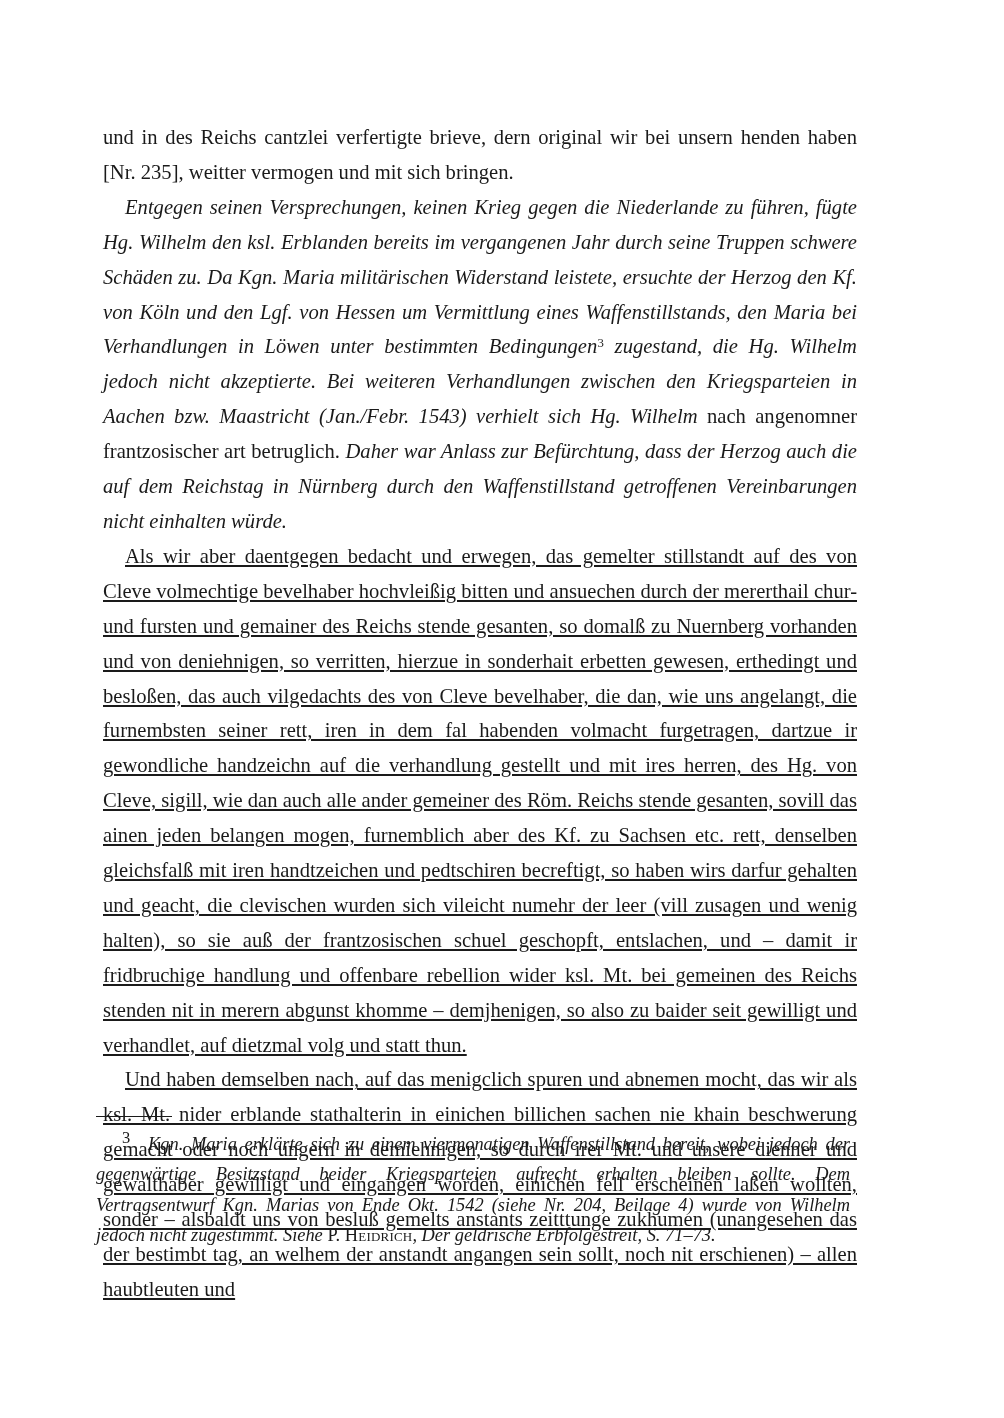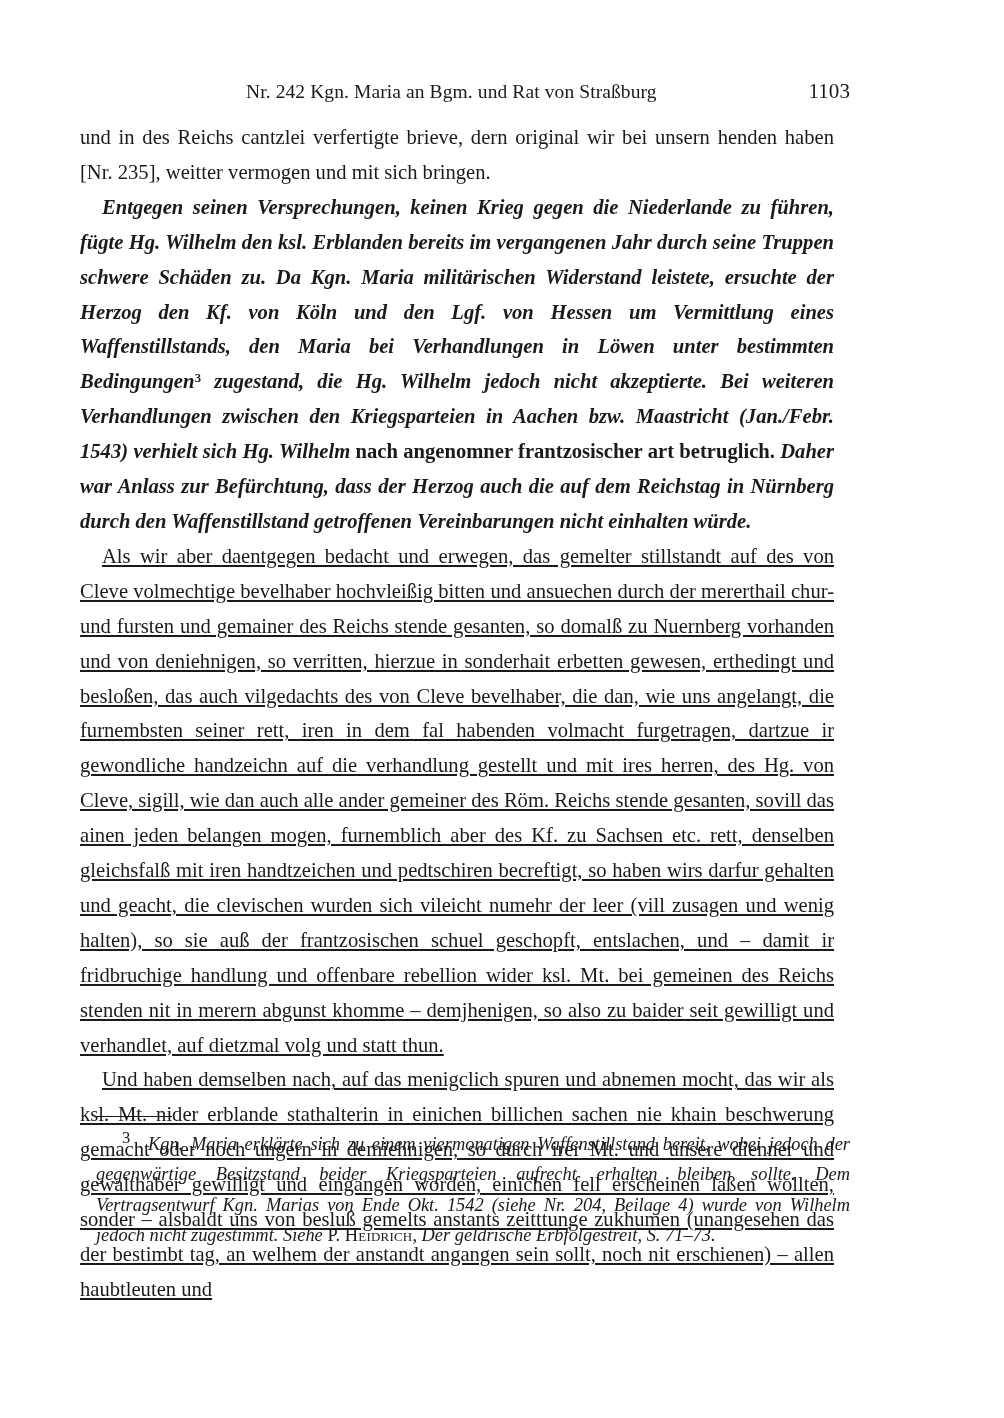--- a/index.html
+++ b/index.html
@@ -47,21 +47,21 @@
     white-space: nowrap;
   }
   .running-head .folio {
     font-size: 21px;
     white-space: nowrap;
   }
 
   
   .textblock {
     position: absolute;
-    left: 80px;
+    left: 103px;
     top: 120px;
     width: 754px;
   }
 
   p {
     margin: 0;
     font-size: 20.6px;
     line-height: 34.9px;
     text-align: justify;
     text-justify: inter-word;
@@ -71,21 +71,20 @@
   p.indent {
     text-indent: 22px;
     text-decoration: underline;
   }
   p.noindent {
     text-indent: 0;
   }
   p.summary {
     font-style: italic;
     text-indent: 22px;
-    font-weight: bold;
   }
   
   .roman {
     font-style: normal;
   }
 
   sup.fn-ref {
     font-size: 0.62em;
     vertical-align: 0.52em;
     line-height: 0;
@@ -129,24 +128,20 @@
     font-variant: small-caps;
     font-feature-settings: "smcp" 1;
     letter-spacing: 0.2px;
   }
 </style>
 </head>
 <body>
 
 <div class="page">
 
-  <div class="running-head">
-    <span class="head-title">Nr. 242  Kgn. Maria an Bgm. und Rat von Straßburg</span>
-    <span class="folio">1103</span>
-  </div>
 
   <div class="textblock">
 
     <p class="noindent">und in des Reichs cantzlei verfertigte brieve, dern original wir bei unsern henden haben [Nr. 235], weitter vermogen und mit sich bringen.</p>
 
     <p class="summary">
       <span>Entgegen seinen Versprechungen, keinen Krieg gegen die Niederlande zu führen, fügte Hg. Wilhelm den ksl. Erblanden bereits im vergangenen Jahr durch seine Truppen schwere Schäden zu. Da Kgn. Maria militärischen Widerstand leistete, ersuchte der Herzog den Kf. von Köln und den Lgf. von Hessen um Vermittlung eines Waffenstillstands, den Maria bei Verhandlungen in Löwen unter bestimmten Bedingungen</span><sup class="fn-ref">3</sup><span> zugestand, die Hg. Wilhelm jedoch nicht akzeptierte. Bei weiteren Verhandlungen zwischen den Kriegsparteien in Aachen bzw. Maastricht (Jan./Febr. 1543) verhielt sich Hg. Wilhelm </span><span class="roman">nach angenomner frantzosischer art betruglich.</span><span> Daher war Anlass zur Befürchtung, dass der Herzog auch die auf dem Reichstag in Nürnberg durch den Waffenstillstand getroffenen Vereinbarungen nicht einhalten würde.</span>
     </p>
 
     <p class="indent">Als wir aber daentgegen bedacht und erwegen, das gemelter stillstandt auf des von Cleve volmechtige bevelhaber hochvleißig bitten und ansuechen durch der mererthail chur- und fursten und gemainer des Reichs stende gesanten, so domalß zu Nuernberg vorhanden und von deniehnigen, so verritten, hierzue in sonderhait erbetten gewesen, erthedingt und besloßen, das auch vilgedachts des von Cleve bevelhaber, die dan, wie uns angelangt, die furnembsten seiner rett, iren in dem fal habenden volmacht furgetragen, dartzue ir gewondliche handzeichn auf die verhandlung gestellt und mit ires herren, des Hg. von Cleve, sigill, wie dan auch alle ander gemeiner des Röm. Reichs stende gesanten, sovill das ainen jeden belangen mogen, furnemblich aber des Kf. zu Sachsen etc. rett, denselben gleichsfalß mit iren handtzeichen und pedtschiren becreftigt, so haben wirs darfur gehalten und geacht, die clevischen wurden sich vileicht numehr der leer (vill zusagen und wenig halten), so sie auß der frantzosischen schuel geschopft, entslachen, und – damit ir fridbruchige handlung und offenbare rebellion wider ksl. Mt. bei gemeinen des Reichs stenden nit in merern abgunst khomme – demjhenigen, so also zu baider seit gewilligt und verhandlet, auf dietzmal volg und statt thun.</p>

